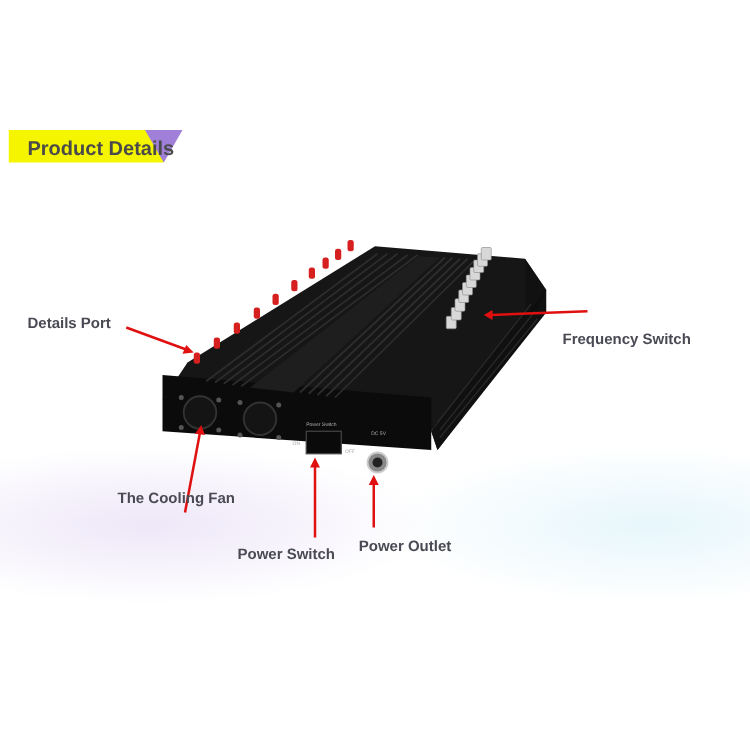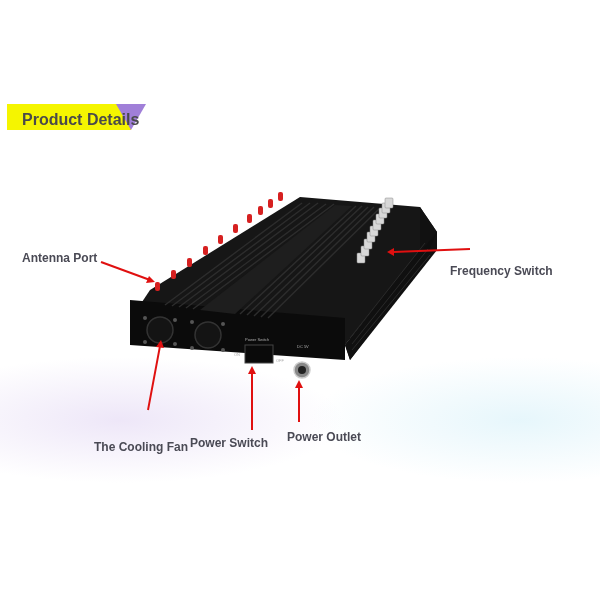--- a/index.html
+++ b/index.html
@@ -109,17 +109,17 @@
     <polygon points="387,252 394,248 394,256" stroke="none"></polygon>
     <line x1="148" y1="410" x2="160" y2="346"></line>
     <polygon points="161,340 164,348 156,347" stroke="none"></polygon>
     <line x1="252" y1="430" x2="252" y2="373"></line>
     <polygon points="252,366 256,374 248,374" stroke="none"></polygon>
     <line x1="299" y1="422" x2="299" y2="387"></line>
     <polygon points="299,380 303,388 295,388" stroke="none"></polygon>
   </g>
 </svg>
 
-<div class="label" style="left:22px;top:251px;">Antenna Port</div>
+<div class="label" style="left:22px;top:251px;">Details Port</div>
 <div class="label" style="left:450px;top:264px;text-align:right;">Frequency Switch</div>
-<div class="label" style="left:94px;top:440px;">The Cooling Fan</div>
+<div class="label" style="left:94px;top:391px;">The Cooling Fan</div>
 <div class="label" style="left:190px;top:436px;">Power Switch</div>
 <div class="label" style="left:287px;top:430px;">Power Outlet</div>
 
 </body></html>

